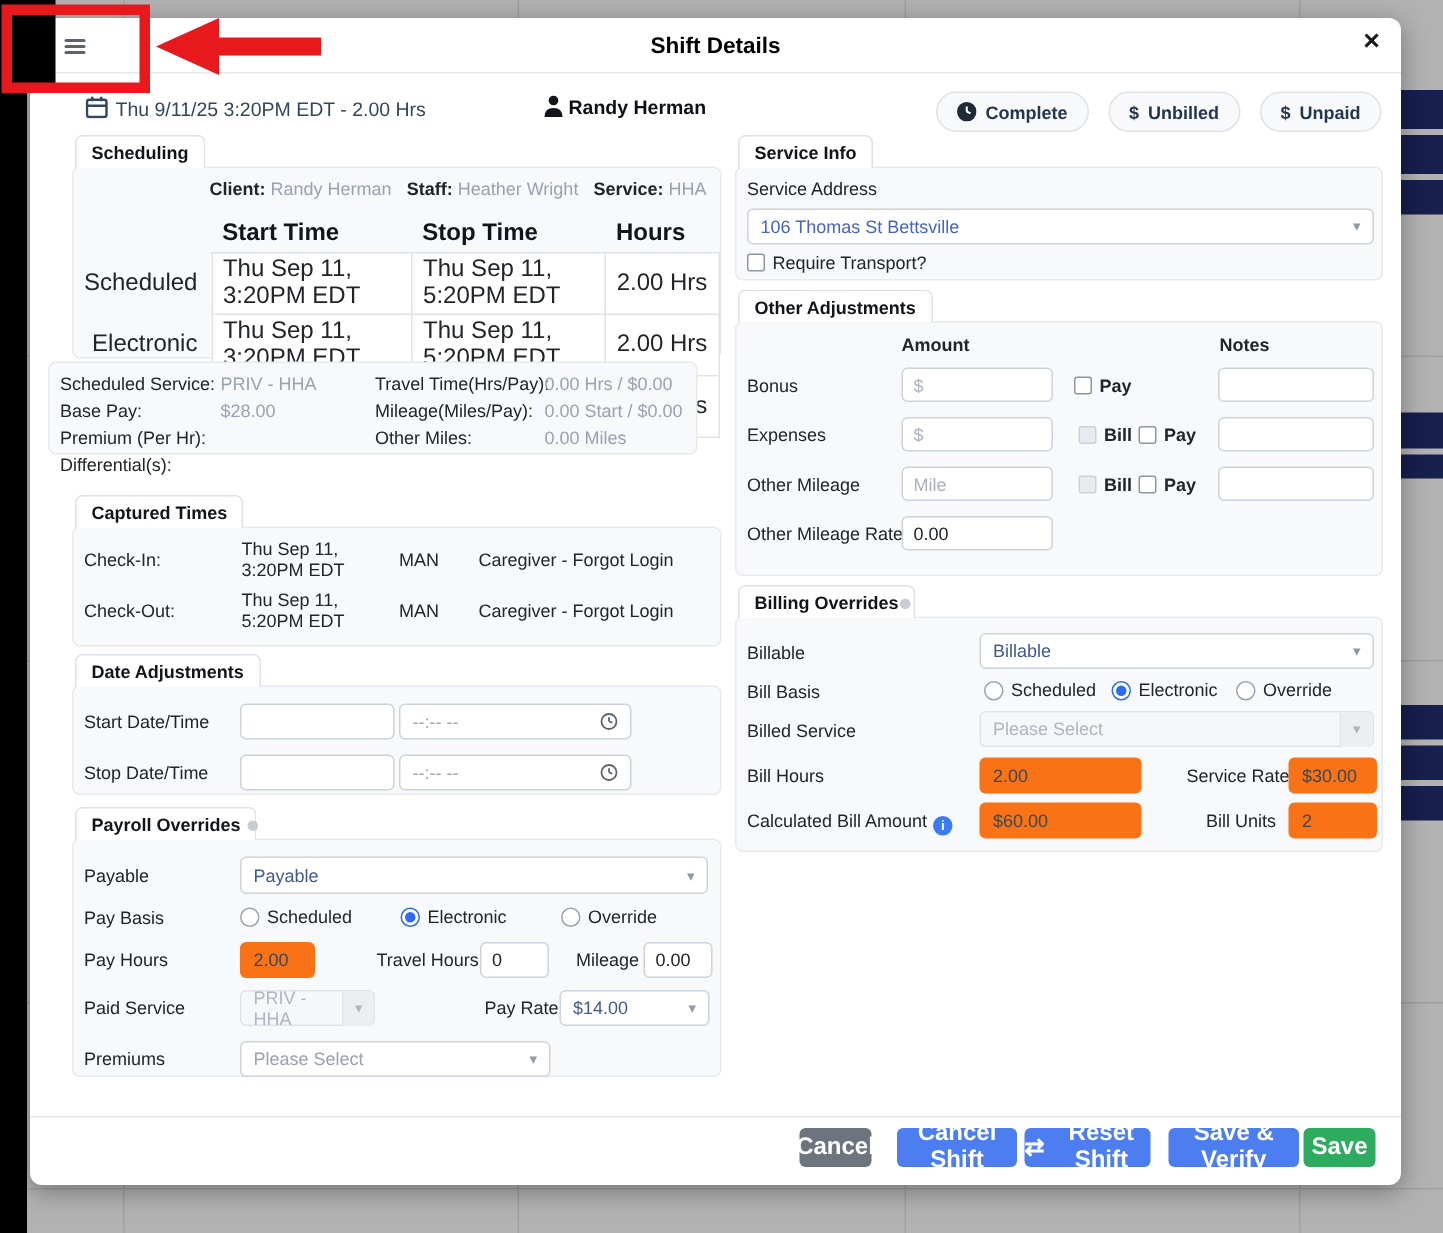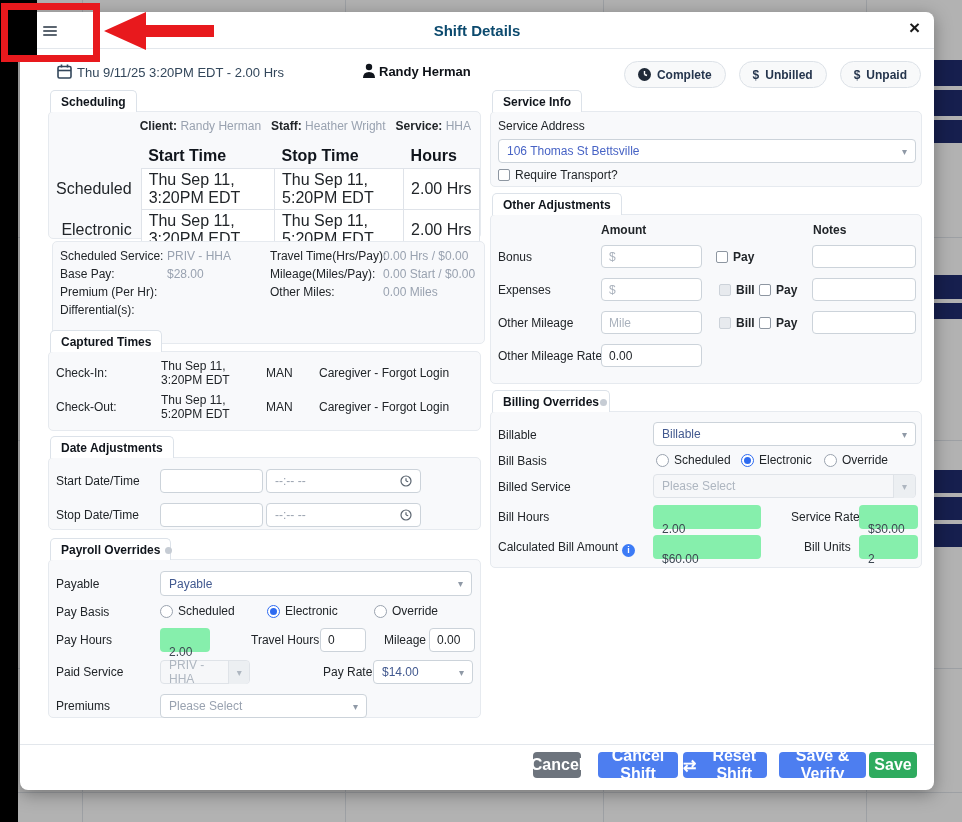--- a/index.html
+++ b/index.html
@@ -13,21 +13,21 @@
   .hline { position: absolute; left: 0; right: 0; height: 1px; background: #9da0a4; }
   .navybar { position: absolute; left: 100px; right: 0; background: #161f4e; border-radius: 2px 0 0 2px; }
   .black-strip { position: absolute; left: 0; top: 0; width: 18px; height: 822px; background: #000; z-index: 15; }
   .black-corner { position: absolute; left: 0; top: 0; width: 37px; height: 57px; background: #000; z-index: 16; }
 
   
   .modal { position: absolute; left: 20px; top: 12px; width: 914px; height: 778px; background: #fff;
            border-radius: 8px; box-shadow: 0 4px 18px rgba(0,0,0,.35); z-index: 10; }
   .abs { position: absolute; }
   .hamburger span { display: block; width: 14px; height: 2px; background: #5b6570; margin: 2px 0; border-radius: 1px; }
-  .modal-title { left: 0; right: 0; top: 10px; text-align: center; font-size: 15px; font-weight: 700; color: #0c4a6e; }
+  .modal-title { left: 0; right: 0; top: 10px; text-align: center; font-size: 15px; font-weight: 700; color: #000000; }
   .close-x { top: 6px; right: 14px; font-size: 19px; font-weight: 700; color: #1a1a1a; line-height: 20px; cursor: pointer; }
   .hdr-line { left: 0; right: 0; top: 36px; height: 1px; background: #e3e7ec; }
 
   .shift-date { left: 57px; top: 53px; font-size: 13px; color: #33475b; }
   .client-head { left: 359px; top: 52px; font-size: 13px; font-weight: 700; color: #0d1117; }
   .pills { top: 49px; right: 13px; display: flex; gap: 13px; }
   .pill { height: 27px; padding: 0 13px; border-radius: 14px; background: #f8f9fa; border: 1px solid #dde2e8;
           display: flex; align-items: center; gap: 6px; font-size: 12px; font-weight: 600; color: #25354d; cursor: pointer; }
 
   
@@ -36,22 +36,22 @@
   .card { position: absolute; z-index: 2; background: #f8f9fb; border: 1px solid #e6eaef; border-radius: 5px; }
   .tab-dot { position: absolute; width: 7px; height: 7px; border-radius: 50%; background: #c6ccd4; z-index: 4; }
   .lbl { position: absolute; color: #212529; }
   .muted { color: #99a2b0; }
   .bold { font-weight: 700; }
 
   
   .inp { position: absolute; background: #fff; border: 1px solid #ccd3da; border-radius: 4px; height: 24px;
          font-family: inherit; font-size: 12px; color: #212529; padding: 0 7px; }
   .inp::placeholder { color: #aab2bd; }
-  .ro { position: absolute; background: #86efac; border-radius: 4px; height: 24px; line-height: 24px;
-        padding: 12px 9px; color: #3d4752; }
+  .ro { position: absolute; background: #f97316; border-radius: 4px; height: 24px; line-height: 24px;
+        padding: 0 9px; color: #3d4752; }
   .sel { position: absolute; background: #fff; border: 1px solid #ccd3da; border-radius: 4px; height: 25px;
          display: flex; align-items: center; padding: 0 8px; cursor: pointer; }
   .sel .caret { margin-left: auto; color: #8f99a6; font-size: 10px; }
   .sel-val { color: #42598f; }
   .sel-blue { color: #4763c5; }
   .sel-dis { background: #f6f7f9; border-color: #dfe3e8; cursor: default; }
   .sel-dis span { color: #aeb6c0; }
   .caret-box { margin-left: auto; margin-right: -8px; width: 22px; height: 23px; background: #eceff2;
                border-left: 1px solid #dfe3e8; border-radius: 0 4px 4px 0; display: flex; align-items: center;
                justify-content: center; color: #9aa3ae; font-size: 10px; }
@@ -191,21 +191,21 @@
         <tr>
           <td class="rowlbl">Approved</td>
           <td class="cell">Thu Sep 11, 3:15PM EDT</td>
           <td class="cell">Thu Sep 11, 5:15PM EDT</td>
           <td class="cell">2.00 Hrs</td>
         </tr>
       </tbody>
         </table>
     </div>
 
-    <div class="card" style="left:32px;top:229px;width:433px;height:103px">
+    <div class="card" style="left:12px;top:229px;width:433px;height:62px">
       <div class="lbl" style="left:7px;top:7px">Scheduled Service:</div>
       <div class="lbl muted" style="left:114px;top:7px">PRIV - HHA</div>
       <div class="lbl" style="left:7px;top:25px">Base Pay:</div>
       <div class="lbl muted" style="left:114px;top:25px">$28.00</div>
       <div class="lbl" style="left:7px;top:43px">Premium (Per Hr):</div>
       <div class="lbl muted" style="left:114px;top:43px"></div>
       <div class="lbl" style="left:7px;top:61px">Differential(s):</div>
       <div class="lbl muted" style="left:114px;top:61px"></div>
       <div class="lbl" style="left:217px;top:7px">Travel Time(Hrs/Pay):</div>
       <div class="lbl muted" style="left:330px;top:7px">0.00 Hrs / $0.00</div>

